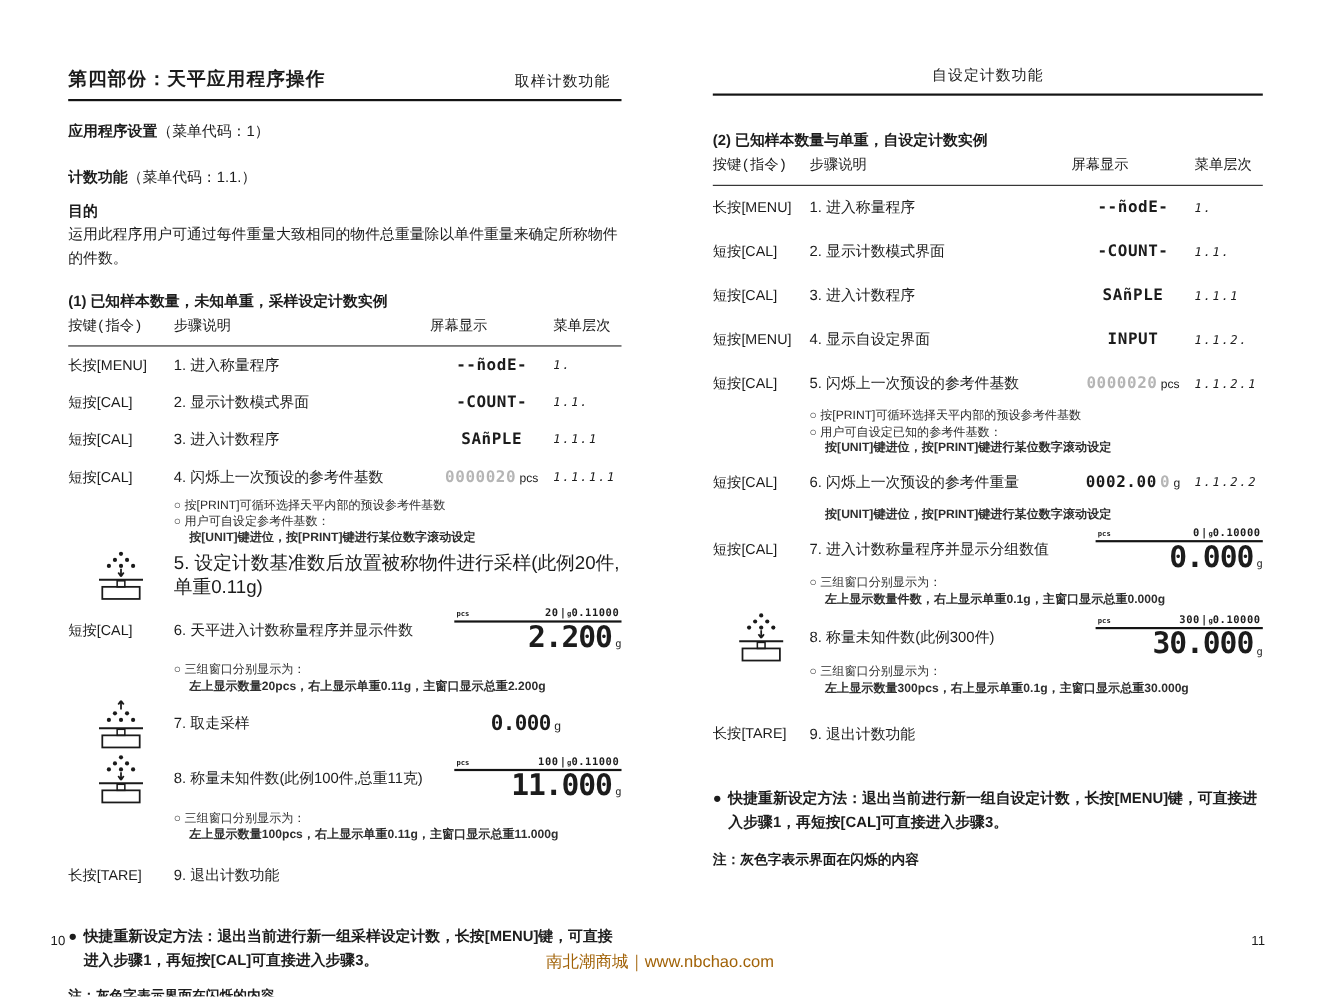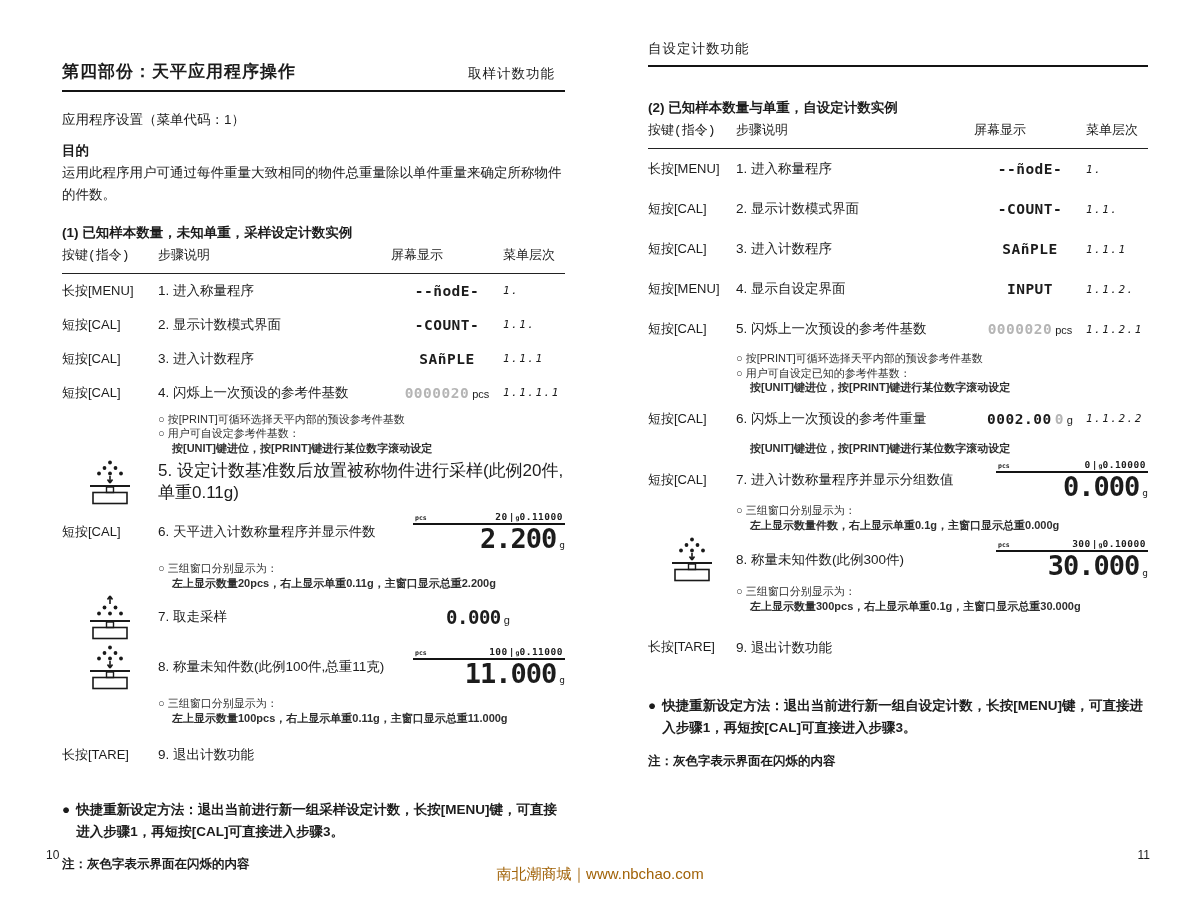--- a/index.html
+++ b/index.html
@@ -9,27 +9,27 @@
     color:#1c1c1c;-webkit-font-smoothing:antialiased;
   }
   .doc{position:relative;width:1200px;height:906px;background:#fff;overflow:hidden;}
   .page{position:absolute;top:0;}
   .page-left{left:62px;width:503px;}
   .page-right{left:648px;width:500px;}
 
   .hdr{display:flex;justify-content:space-between;align-items:flex-end;
        border-bottom:2px solid #141414;padding-bottom:7px;}
   .hdr-left{margin-top:60px;}
-  .hdr-right{margin-top:40px;justify-content:flex-start;}
+  .hdr-right{margin-top:60px;justify-content:center;}
   .hdr .title{font-size:17px;font-weight:700;letter-spacing:1px;}
   .hdr .sec{font-size:13.5px;letter-spacing:1px;}
   .page-left .hdr .sec{margin-right:10px;}
 
   .para{font-size:13.5px;margin-top:19px;}
-  .para .b{font-weight:400;}
+  .para .b{font-weight:700;}
   .h3{font-size:13.5px;font-weight:700;margin-top:13px;}
   .purpose{font-size:13.5px;line-height:1.62;margin-top:3px;font-family:Liberation Mono, monospace;}
   .h4{font-size:13.5px;font-weight:700;margin-top:17px;}
 
   .thead{display:grid;font-size:13px;border-bottom:1px solid #222;
          padding-bottom:9px;margin-top:4px;font-family:Liberation Mono, monospace;}
   .page-left .thead,.page-left .trow{grid-template-columns:96px 1fr 112px 62px;}
   .page-right .thead,.page-right .trow{grid-template-columns:88px 1fr 112px 62px;}
   .trow{display:grid;align-items:center;font-size:13.5px;min-height:34px;}
   .page-right .trow{min-height:40px;}
@@ -89,20 +89,23 @@
   <div class="page page-left">
 
     <div class="hdr hdr-left">
       <span class="title">第四部份：天平应用程序操作</span>
       <span class="sec">取样计数功能</span>
     </div>
 
     <div class="para">
       <span class="b">应用程序设置</span><span>（菜单代码：1）</span>
     </div>
+    <div class="para" style="margin-top:23px;">
+      <span class="b">计数功能</span><span>（菜单代码：1.1.）</span>
+    </div>
 
     <div class="h3">目的</div>
     <div class="purpose">运用此程序用户可通过每件重量大致相同的物件总重量除以单件重量来确定所称物件的件数。</div>
 
     <div class="h4">(1) 已知样本数量，未知单重，采样设定计数实例</div>
 
     <div class="thead">
       <div>按键(指令)</div>
       <div>步骤说明</div>
       <div>屏幕显示</div>

